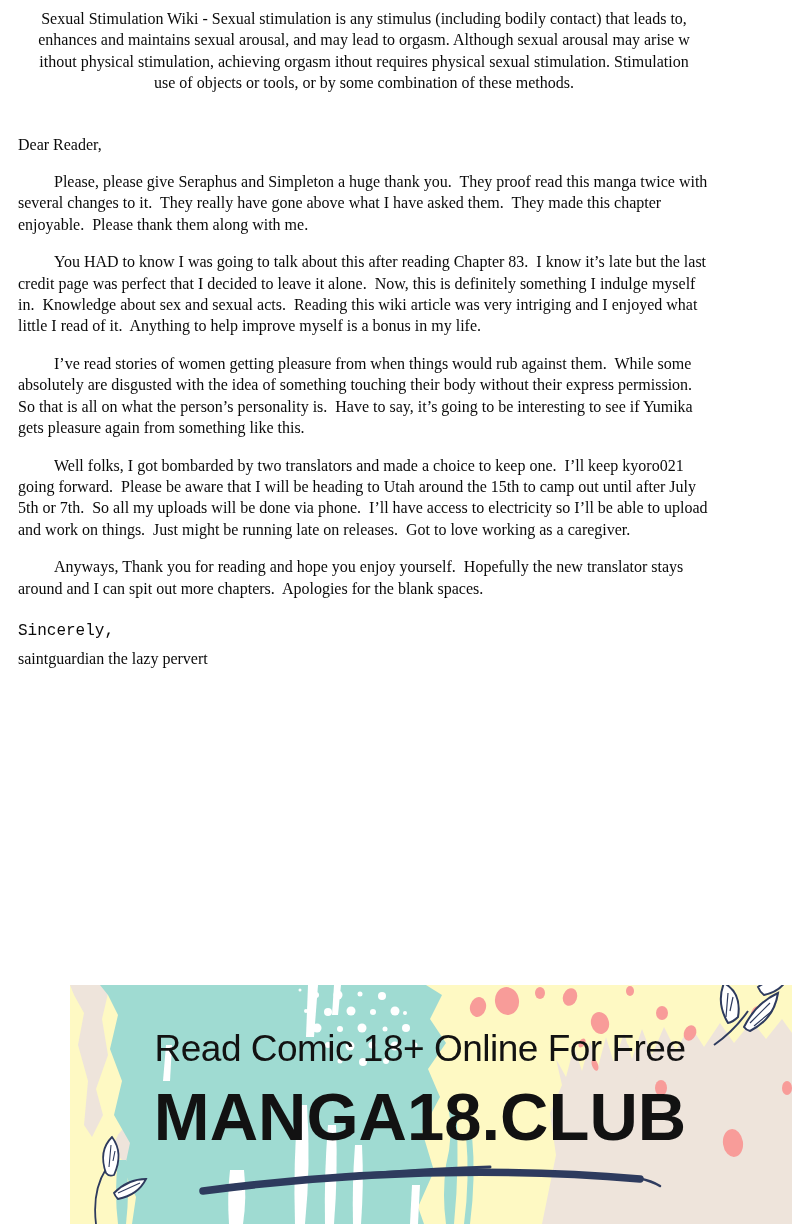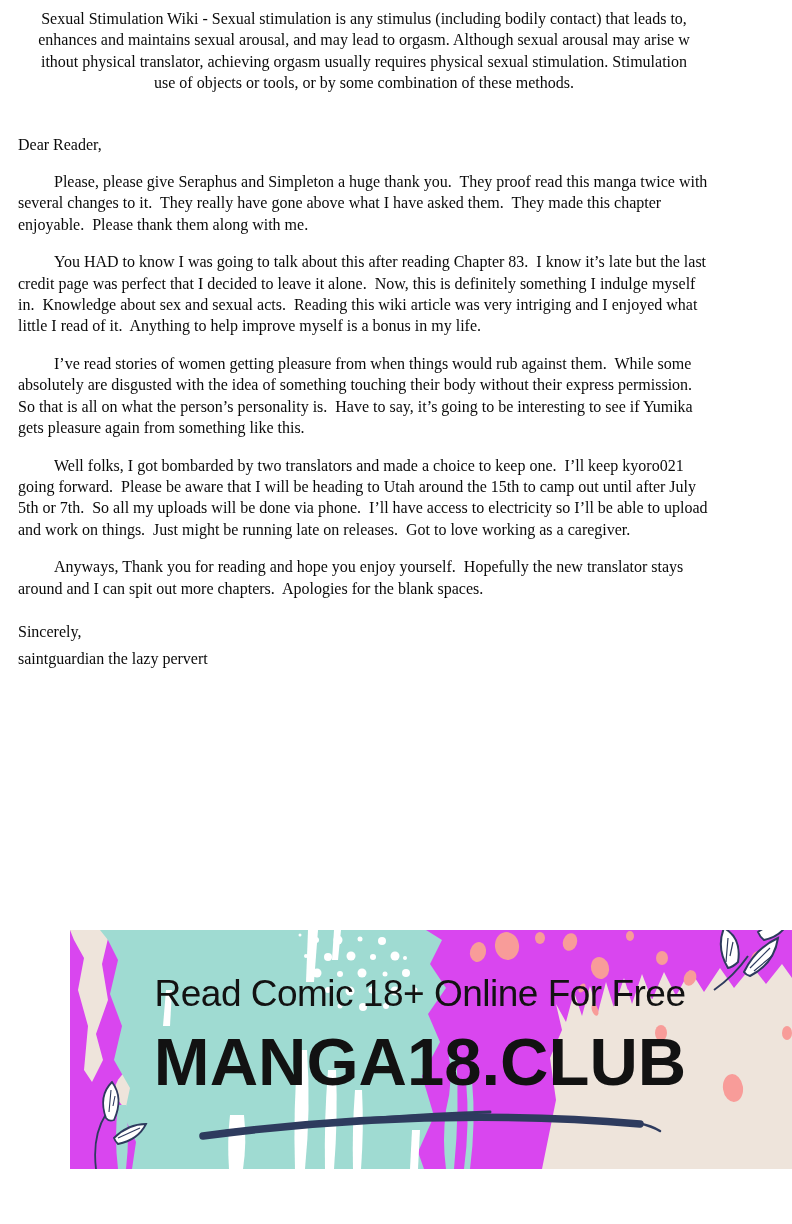--- a/index.html
+++ b/index.html
@@ -10,26 +10,26 @@
     color:#0a0a0a;
   }
   .doc{
     position:absolute;left:0;top:0;width:712px;
     padding:8px 2px 0 18px;box-sizing:border-box;
     font-size:16px;line-height:21.4px;
   }
   .center-line{text-align:center;white-space:nowrap;}
   .salutation{margin-top:40px;}
   .para{margin-top:16px;text-indent:36px;white-space:pre-wrap;}
-  .closing{margin-top:22px;}
+  .closing{margin-top:22px;font-family:Liberation Mono, monospace;}
   .signature{margin-top:6px;}
 
   .banner{
-    position:absolute;left:70px;top:930px;width:722px;height:239px;
-    overflow:hidden;background:#d946ef;
+    position:absolute;left:70px;top:985px;width:722px;height:239px;
+    overflow:hidden;background:#fef9c3;
   }
   .banner svg{position:absolute;left:0;top:0;}
   .banner-tagline{
     position:absolute;left:0;top:45px;width:700px;text-align:center;
     font-family:"Liberation Sans", sans-serif;
     font-size:37px;line-height:37px;letter-spacing:-0.5px;
     color:var(--text,#121212);z-index:2;
   }
   .banner-site{
     position:absolute;left:0;top:104px;width:700px;text-align:center;
@@ -38,21 +38,21 @@
     color:var(--text,#121212);z-index:2;
   }
 </style>
 </head>
 <body>
 
 <div class="doc">
   <div>
       <div class="center-line">Sexual Stimulation Wiki - Sexual stimulation is any stimulus (including bodily contact) that leads to,</div>
       <div class="center-line">enhances and maintains sexual arousal, and may lead to orgasm. Although sexual arousal may arise w</div>
-      <div class="center-line">ithout physical translator, achieving orgasm usually requires physical sexual stimulation. Stimulation</div>
+      <div class="center-line">ithout physical stimulation, achieving orgasm ithout requires physical sexual stimulation. Stimulation</div>
       <div class="center-line">use of objects or tools, or by some combination of these methods.</div>
     </div>
   <div class="salutation">Dear Reader,</div>
   <div>
       <div class="para">Please, please give Seraphus and Simpleton a huge thank you.  They proof read this manga twice with several changes to it.  They really have gone above what I have asked them.  They made this chapter enjoyable.  Please thank them along with me.</div>
       <div class="para">You HAD to know I was going to talk about this after reading Chapter 83.  I know it’s late but the last credit page was perfect that I decided to leave it alone.  Now, this is definitely something I indulge myself in.  Knowledge about sex and sexual acts.  Reading this wiki article was very intriging and I enjoyed what little I read of it.  Anything to help improve myself is a bonus in my life.</div>
       <div class="para">I’ve read stories of women getting pleasure from when things would rub against them.  While some absolutely are disgusted with the idea of something touching their body without their express permission. So that is all on what the person’s personality is.  Have to say, it’s going to be interesting to see if Yumika gets pleasure again from something like this.</div>
       <div class="para">Well folks, I got bombarded by two translators and made a choice to keep one.  I’ll keep kyoro021 going forward.  Please be aware that I will be heading to Utah around the 15th to camp out until after July 5th or 7th.  So all my uploads will be done via phone.  I’ll have access to electricity so I’ll be able to upload and work on things.  Just might be running late on releases.  Got to love working as a caregiver.</div>
       <div class="para">Anyways, Thank you for reading and hope you enjoy yourself.  Hopefully the new translator stays around and I can spit out more chapters.  Apologies for the blank spaces.</div>
     </div>

